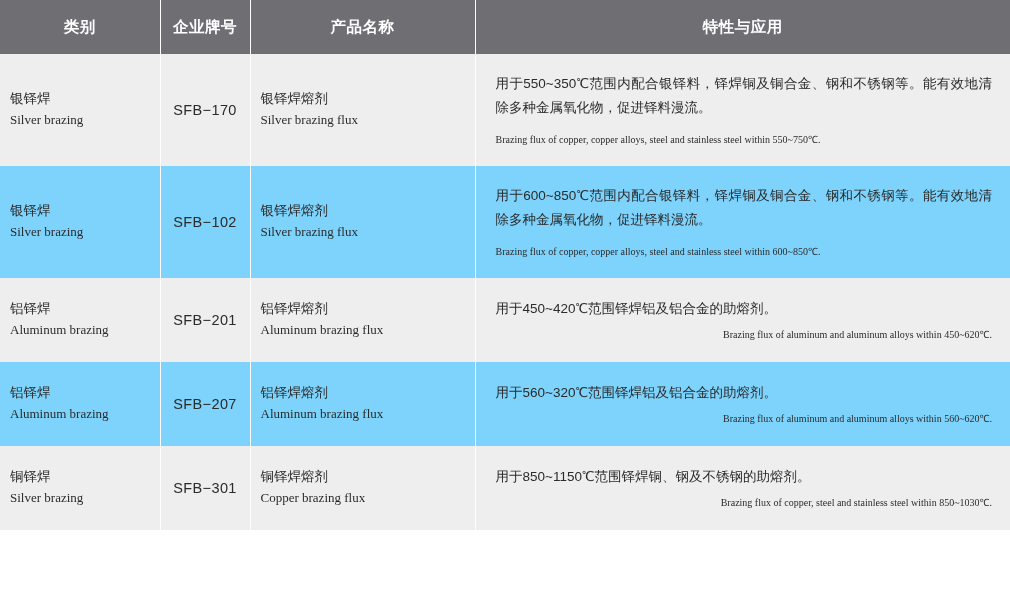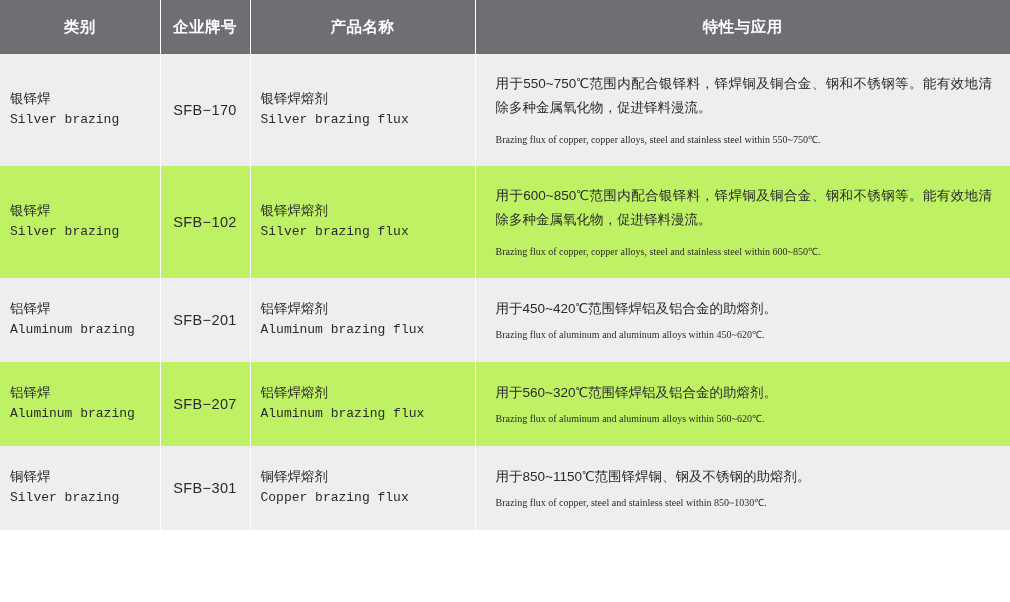--- a/index.html
+++ b/index.html
@@ -43,36 +43,36 @@
   thead th:last-child { border-right: none; margin-left: 36px; }
 
   tbody td {
     vertical-align: middle;
     padding: 0;
     border-right: 1px solid #ffffff;
   }
   tbody td:last-child { border-right: none; }
 
   tbody tr.row-odd td { background: #eeeeee; }
-  tbody tr.row-even td { background: #bef264; }
+  tbody tr.row-even td { background: #7dd3fc; }
 
   .cell-pad {
     padding: 14px 10px;
     box-sizing: border-box;
   }
   .cell-center {
   }
 
   .cn {
     font-size: 13.5px;
     line-height: 1.55;
     color: #2b2b2b;
   }
   .en {
-    font-family: Liberation Mono, monospace;
+    font-family: Liberation Serif, serif;
     font-size: 13px;
     line-height: 1.55;
     color: #2b2b2b;
   }
   .code {
     font-size: 14.5px;
     letter-spacing: 0.4px;
     color: #2b2b2b;
     text-align: center;
   }
@@ -84,21 +84,21 @@
     font-size: 13.5px;
     line-height: 1.72;
     text-align: justify;
   }
   .desc .en {
     font-family: "Liberation Serif", serif;
     font-size: 10px;
     line-height: 1.7;
     margin-top: 12px;
   }
-  .desc .en.tight { margin-top: 6px; }
+  .desc .en.tight { margin-top: 6px; text-align: right; }
   .row-h-tall { height: 112px; }
   .row-h-short { height: 84px; }
 </style>
 </head>
 <body>
 
 <div class="table-wrap">
   <table class="product-table">
     <colgroup>
       <col class="c0">
@@ -127,21 +127,21 @@
           <div class="cell-pad code">SFB−170</div>
         </td>
         <td>
           <div class="cell-pad cell-center">
             <div class="cn">银铎焊熔剂</div>
             <div class="en">Silver brazing flux</div>
           </div>
         </td>
         <td>
           <div class="desc">
-            <div class="cn">用于550~750℃范围内配合银铎料，铎焊铜及铜合金、钢和不锈钢等。能有效地清除多种金属氧化物，促进铎料漫流。</div>
+            <div class="cn">用于550~350℃范围内配合银铎料，铎焊铜及铜合金、钢和不锈钢等。能有效地清除多种金属氧化物，促进铎料漫流。</div>
             <div class="en">Brazing flux of copper, copper alloys, steel and stainless  steel within 550~750℃.</div>
           </div>
         </td>
       </tr>
 
       <tr class="row-even row-h-tall">
         <td>
           <div class="cell-pad cell-center">
             <div class="cn">银铎焊</div>
             <div class="en">Silver brazing</div>

